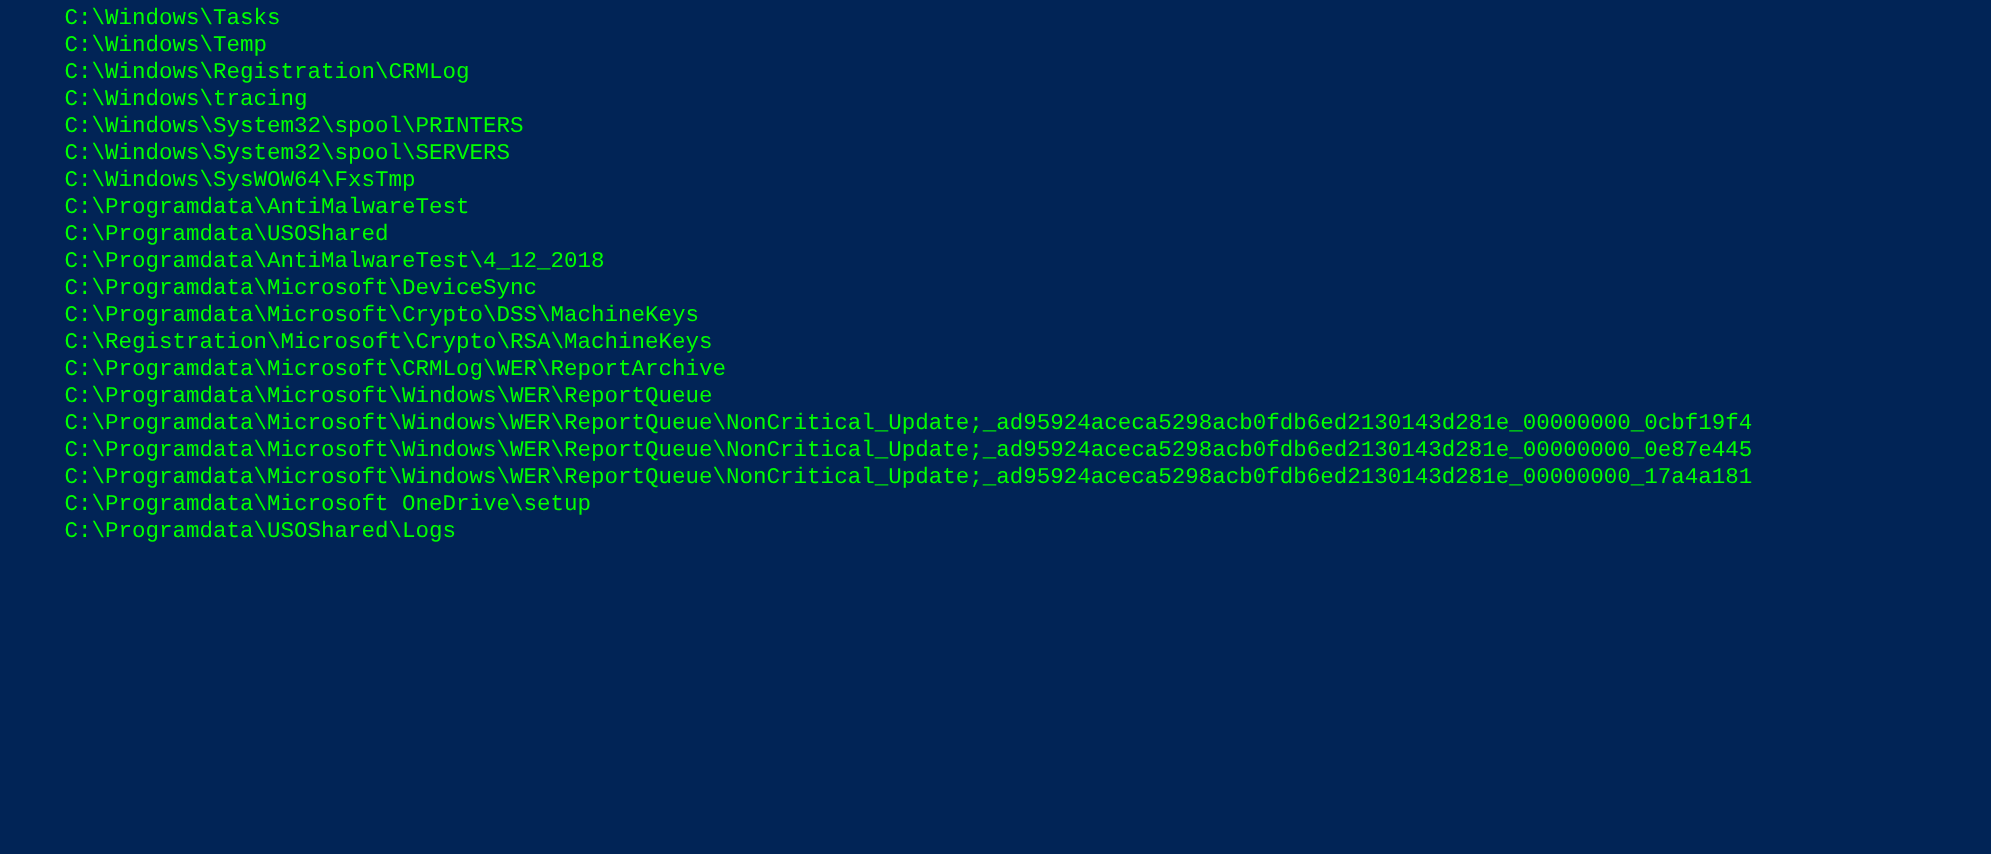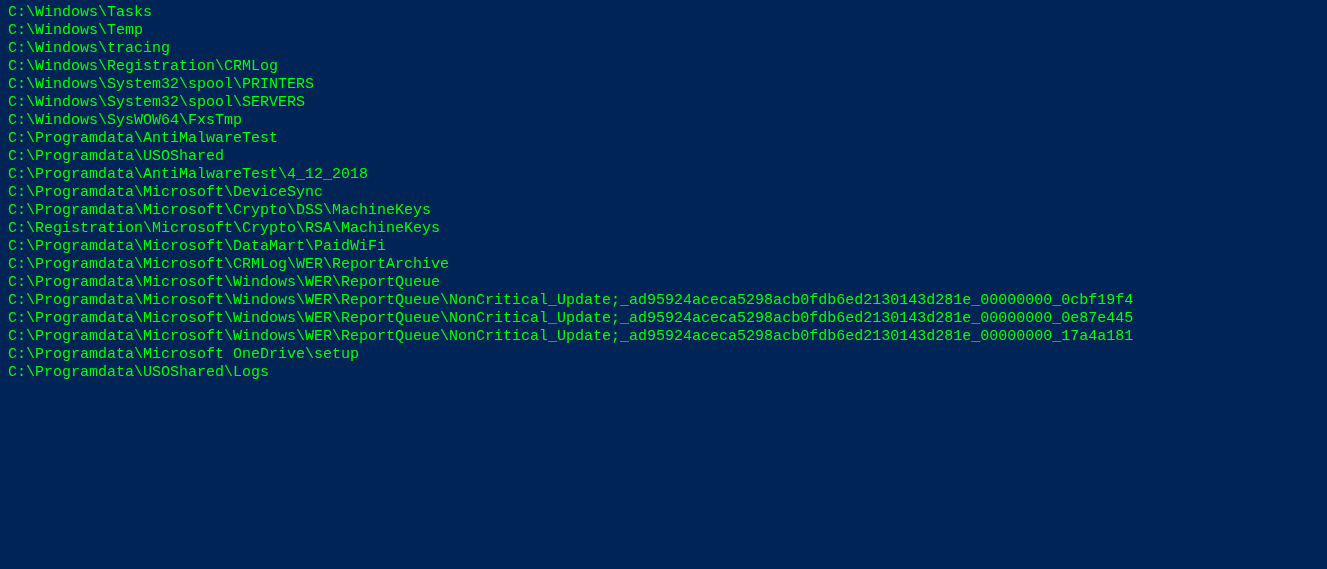--- a/index.html
+++ b/index.html
@@ -19,40 +19,40 @@
       color: #00ff00;
     }
     .terminal {
       width: 100%;
       height: 100%;
     }
     .line {
       white-space: pre-wrap;
       word-break: break-all;
       color: #00ff00;
+      margin-left: 35px;
     }
   </style>
 </head>
 <body>
 
 <div class="terminal" id="terminal-container">
 <div class="line">C:\Windows\Tasks</div>
     <div class="line">C:\Windows\Temp</div>
+    <div class="line">C:\Windows\Registration\CRMLog</div>
     <div class="line">C:\Windows\tracing</div>
-    <div class="line">C:\Windows\Registration\CRMLog</div>
     <div class="line">C:\Windows\System32\spool\PRINTERS</div>
     <div class="line">C:\Windows\System32\spool\SERVERS</div>
     <div class="line">C:\Windows\SysWOW64\FxsTmp</div>
     <div class="line">C:\Programdata\AntiMalwareTest</div>
     <div class="line">C:\Programdata\USOShared</div>
     <div class="line">C:\Programdata\AntiMalwareTest\4_12_2018</div>
     <div class="line">C:\Programdata\Microsoft\DeviceSync</div>
     <div class="line">C:\Programdata\Microsoft\Crypto\DSS\MachineKeys</div>
     <div class="line">C:\Registration\Microsoft\Crypto\RSA\MachineKeys</div>
-    <div class="line">C:\Programdata\Microsoft\DataMart\PaidWiFi</div>
     <div class="line">C:\Programdata\Microsoft\CRMLog\WER\ReportArchive</div>
     <div class="line">C:\Programdata\Microsoft\Windows\WER\ReportQueue</div>
     <div class="line">C:\Programdata\Microsoft\Windows\WER\ReportQueue\NonCritical_Update;_ad95924aceca5298acb0fdb6ed2130143d281e_00000000_0cbf19f4</div>
     <div class="line">C:\Programdata\Microsoft\Windows\WER\ReportQueue\NonCritical_Update;_ad95924aceca5298acb0fdb6ed2130143d281e_00000000_0e87e445</div>
     <div class="line">C:\Programdata\Microsoft\Windows\WER\ReportQueue\NonCritical_Update;_ad95924aceca5298acb0fdb6ed2130143d281e_00000000_17a4a181</div>
     <div class="line">C:\Programdata\Microsoft OneDrive\setup</div>
     <div class="line">C:\Programdata\USOShared\Logs</div>
   </div>
 
 </body></html>

